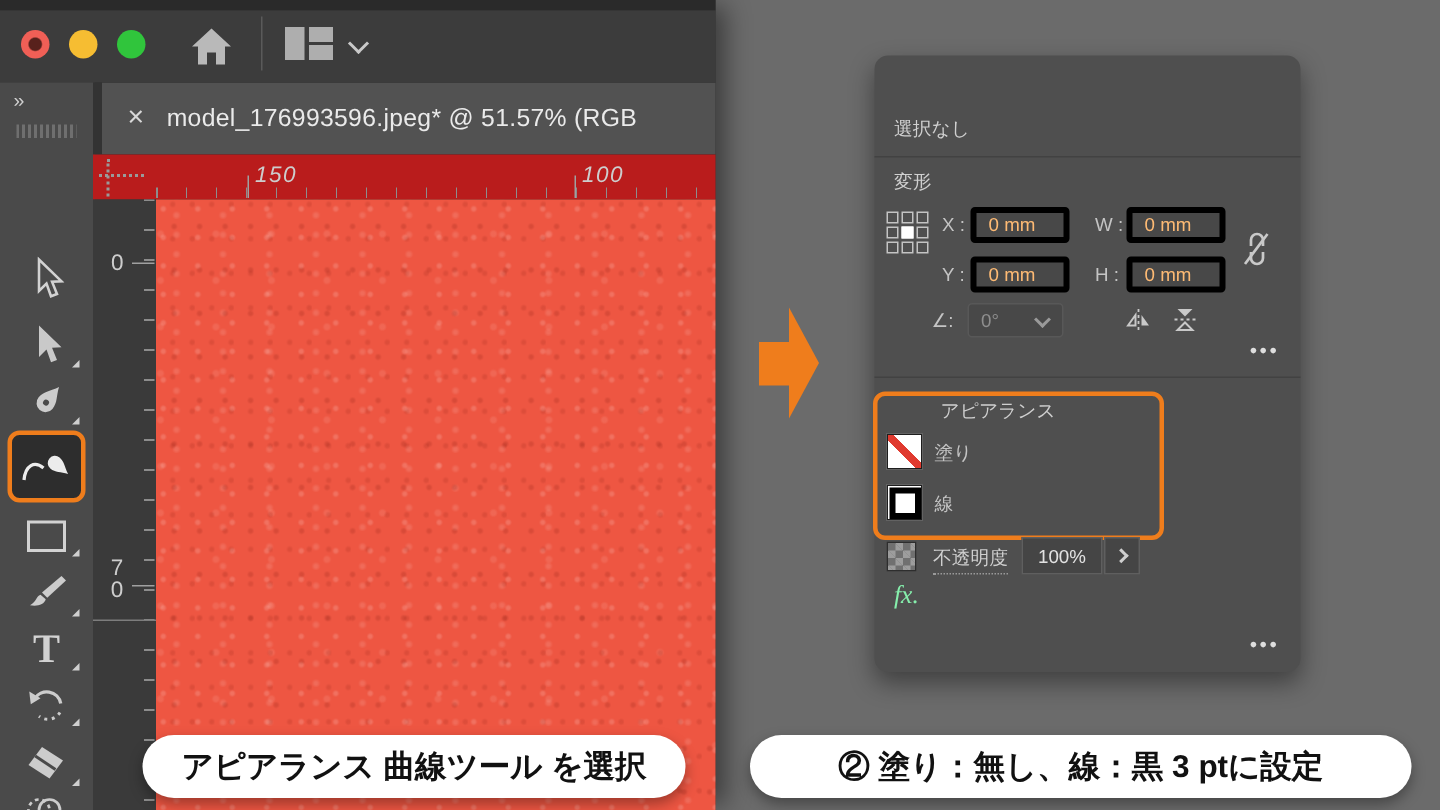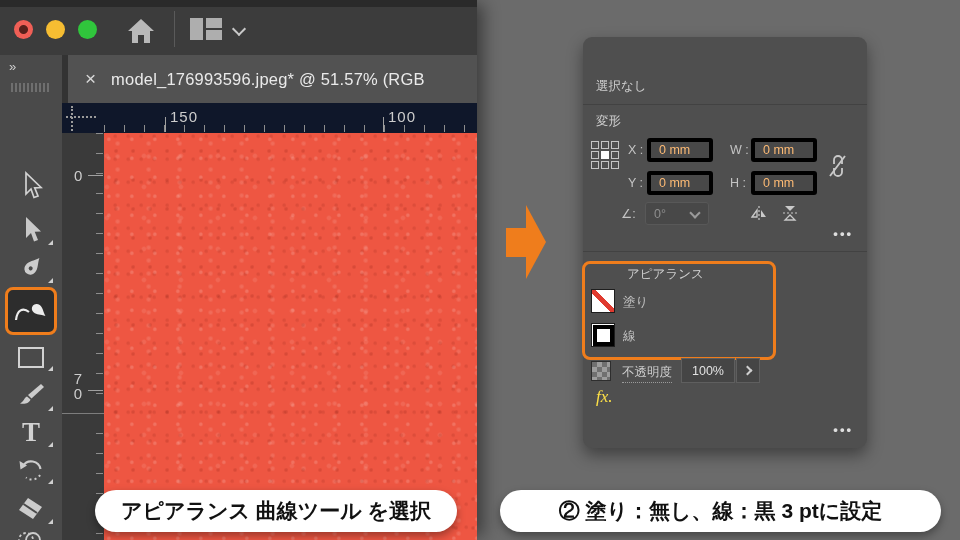--- a/index.html
+++ b/index.html
@@ -40,21 +40,21 @@
   .type-glyph{font-family:"Liberation Serif",serif;font-weight:bold;font-size:27px;color:#d2d2d2;line-height:1;}
 
   
   .tabbar{position:absolute;top:55px;left:62px;right:0;height:48px;background:#333;overflow:hidden;}
   .doctab{position:absolute;left:6px;top:0;height:48px;width:600px;background:#525252;
     display:flex;align-items:center;color:#e6e6e6;}
   .doctab .x{font-size:19px;color:#d8d8d8;margin:0 15px 0 17px;}
   .doctab .t{font-size:16.5px;color:#eaeaea;letter-spacing:.2px;white-space:nowrap;}
 
   
-  .hruler{position:absolute;top:103px;left:62px;right:0;height:30px;background:#0f172a;}
+  .hruler{position:absolute;top:103px;left:62px;right:0;height:30px;background:#b91c1c;font-style:italic;}
   .hruler .ticks{position:absolute;left:42px;right:0;bottom:1px;height:7px;
     background:repeating-linear-gradient(90deg,#8d8d8d 0 1px,transparent 1px 20px);}
   .htick{position:absolute;bottom:1px;width:1px;height:15px;background:#a0a0a0;}
   .hlabel{position:absolute;top:5px;font-size:15px;color:#cdcdcd;letter-spacing:1px;font-weight:300;}
   .corner-dot-h{position:absolute;left:4px;top:13px;width:30px;height:0;border-top:2px dotted #9a9a9a;}
   .corner-dot-v{position:absolute;left:9px;top:3px;height:25px;width:0;border-left:2px dotted #9a9a9a;}
   .vruler{position:absolute;top:133px;left:62px;width:42px;bottom:0;background:#3a3a3a;}
   .vruler .ticks{position:absolute;top:0;bottom:0;right:1px;width:7px;
     background:repeating-linear-gradient(180deg,#8d8d8d 0 1px,transparent 1px 20px);}
   .vtick{position:absolute;right:1px;height:1px;width:15px;background:#a0a0a0;}
@@ -124,21 +124,21 @@
   .tri-dn{width:0;height:0;border-left:4px solid transparent;border-right:4px solid transparent;border-top:5px solid #cfcfcf;}
   .sval{width:41px;margin-left:1px;}
   .sdd{width:19px;margin-left:1px;}
   .sdd .chev{width:5px;height:5px;border-width:2px;border-color:#cfcfcf;margin-top:-3px;}
 
   .op-label{position:absolute;left:39px;top:327px;border-bottom:1px dotted #9a9a9a;padding-bottom:1px;}
   .op-val{position:absolute;left:98px;top:321px;width:54px;height:25px;}
   .op-arr{position:absolute;left:153px;top:321px;width:24px;height:25px;}
   .op-arr .chev{width:5px;height:5px;border-width:2px;border-color:#cfcfcf;transform:rotate(-45deg);margin-left:-2px;}
 
-  .fx{position:absolute;left:13px;top:350px;font-family:"Liberation Serif",serif;font-style:italic;font-size:17px;color:#fde047;}
+  .fx{position:absolute;left:13px;top:350px;font-family:"Liberation Serif",serif;font-style:italic;font-size:17px;color:#86efac;}
 
   
   .pill{position:absolute;top:490px;height:42px;background:#fff;border-radius:21px;
     box-shadow:0 4px 9px rgba(0,0,0,.35);display:flex;align-items:center;justify-content:center;
     font-weight:bold;font-size:21px;color:#111;white-space:nowrap;z-index:30;}
   .pill1{left:95px;width:362px;}
   .pill2{left:500px;width:441px;}
 
   svg{display:block;}
 </style>

